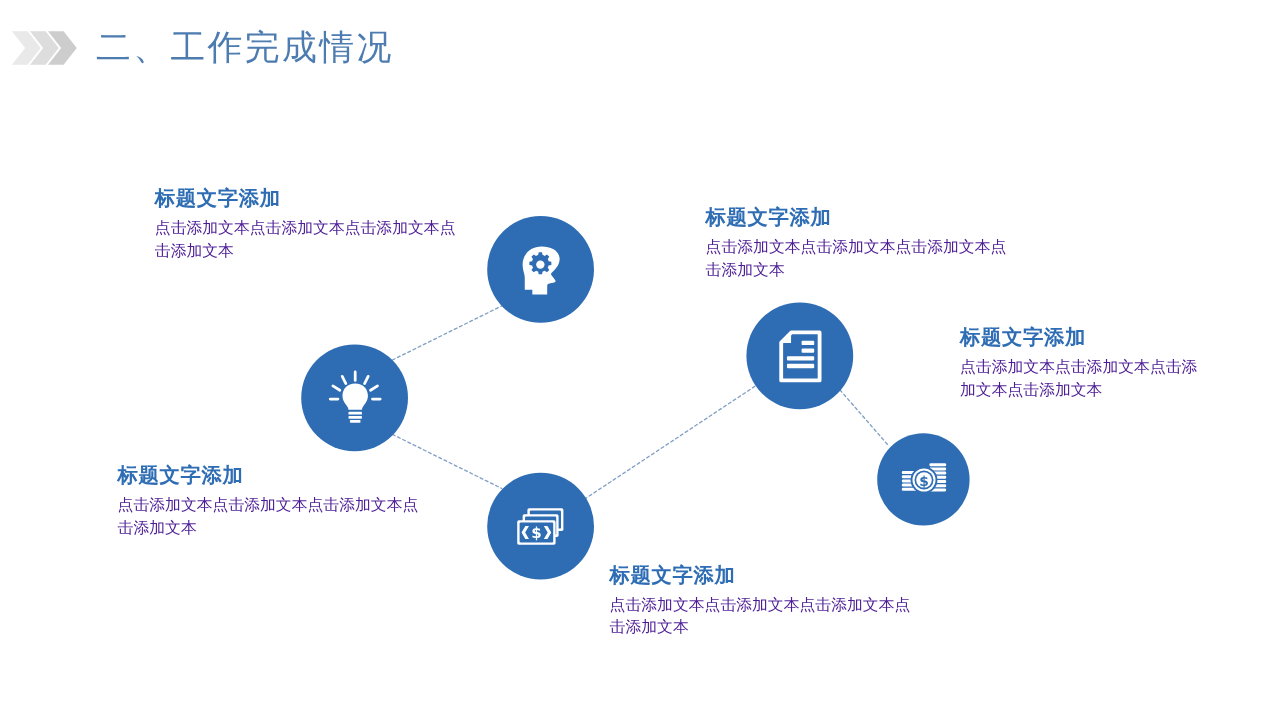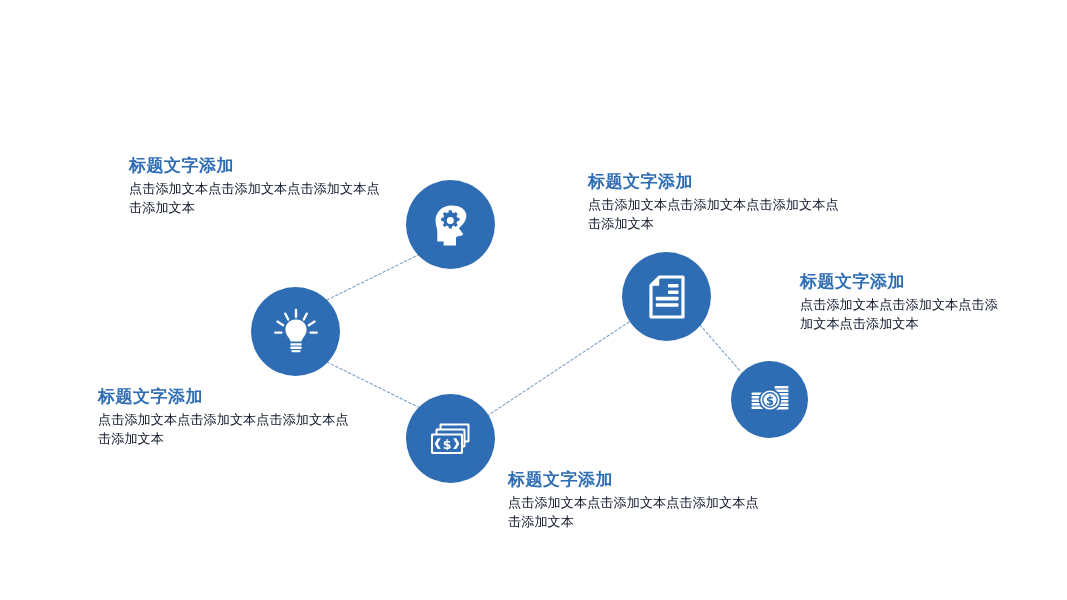--- a/index.html
+++ b/index.html
@@ -67,37 +67,45 @@
   .txt-title {
     font-family:"DejaVu Sans", sans-serif;
     font-weight:bold;
     font-size:17px;
     color:#2e6db4;
     letter-spacing:0.5px;
     margin-bottom:4px;
     white-space:nowrap;
   }
   .txt-body {
-    font-family:Liberation Mono, monospace;
+    font-family:Liberation Serif, serif;
     font-size:13.2px;
     line-height:1.42;
-    color:#0f172a;
+    color:#4c1d95;
   }
 
   #txt-1 { left:129px; top:154px; width:256px; }
   #txt-2 { left:588px; top:170px; width:256px; }
   #txt-3 { left:800px; top:270px; width:205px; }
   #txt-4 { left:98px;  top:385px; width:256px; }
   #txt-5 { left:508px; top:468px; width:256px; }
 </style>
 </head>
 <body>
 
 <div id="slide">
 
+  <div id="header">
+    <svg id="chevrons" viewBox="0 0 58 34">
+      <path d="M0 3 L13 3 L24 17 L13 31 L0 31 L11 17 Z" fill="#e9e9e9"></path>
+      <path d="M15 3 L28 3 L39 17 L28 31 L15 31 L26 17 Z" fill="#dddddd"></path>
+      <path d="M30 3 L43 3 L54 17 L43 31 L30 31 L41 17 Z" fill="#cdcdcd"></path>
+    </svg>
+    <div id="page-title">二、工作完成情况</div>
+  </div>
 
   <svg id="connectors" viewBox="0 0 1067 600">
     <g stroke="#7f9fc4" stroke-width="1.1" stroke-dasharray="2.4 2.4" fill="none" stroke-linecap="round">
       <line x1="327" y1="300" x2="418" y2="255"></line>
       <line x1="327" y1="362" x2="418" y2="407"></line>
       <line x1="487" y1="416" x2="632" y2="320"></line>
       <line x1="700" y1="325" x2="741" y2="372"></line>
     </g>
   </svg>
 

